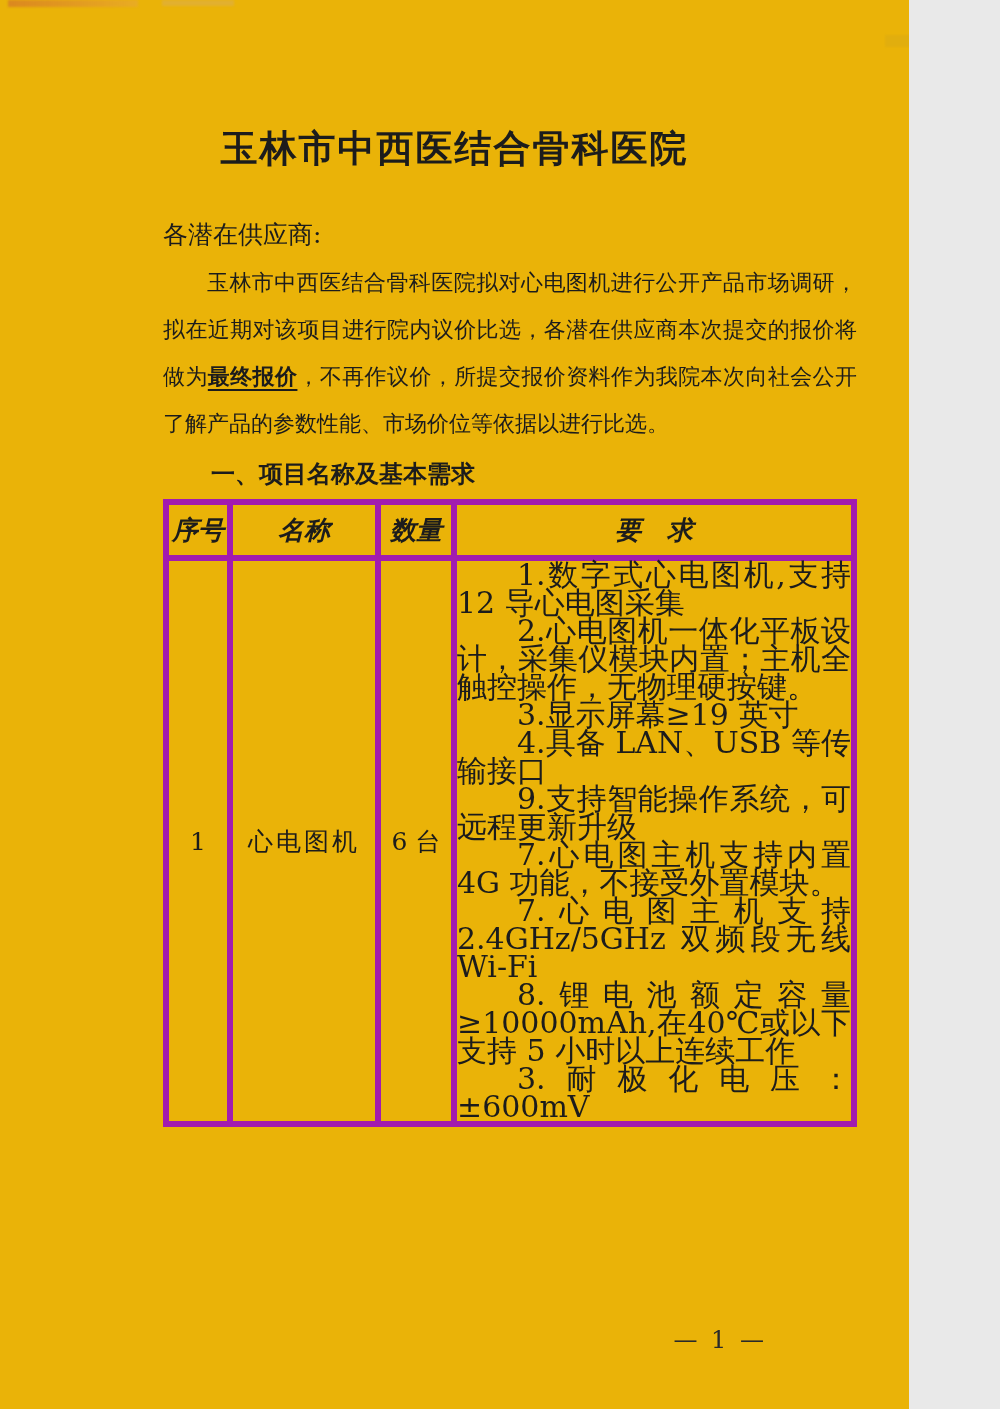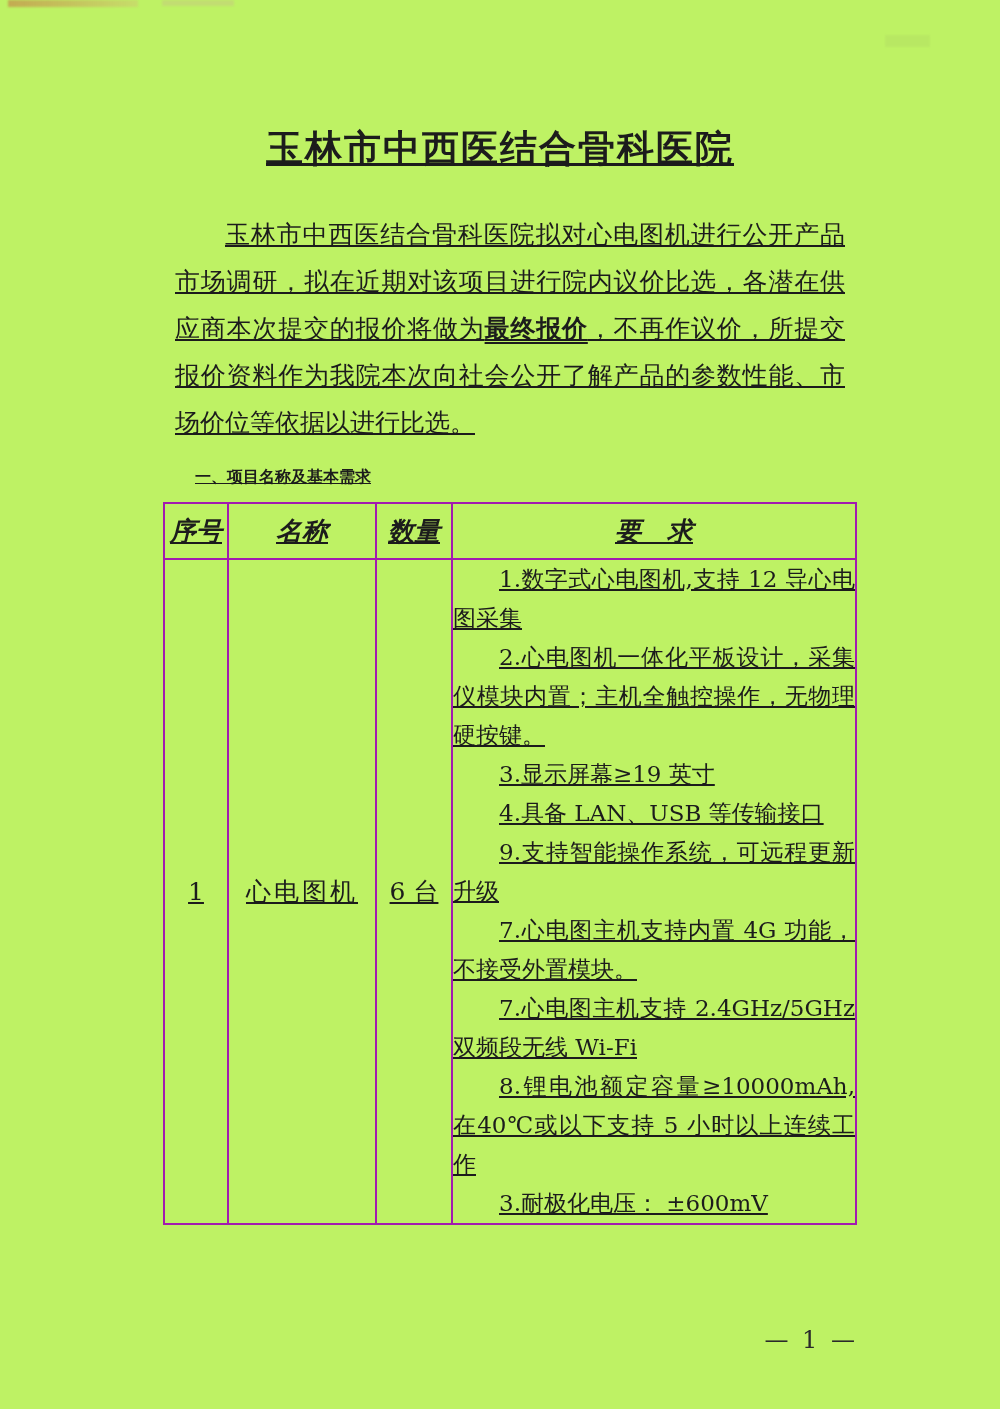--- a/index.html
+++ b/index.html
@@ -5,26 +5,25 @@
   * { box-sizing: border-box; }
   html, body { margin: 0; padding: 0; }
   body {
     width: 1000px;
     height: 1409px;
     background: #e9e9e9;
     font-family: "DejaVu Serif", "Liberation Serif", serif;
   }
   .page {
     position: relative;
-    width: 1000px;
+    width: 909px;
     height: 1409px;
-    background: #bef264;
+    background: #eab308;
     color: #1c1c1c;
     overflow: hidden;
-    text-decoration: underline;
   }
   
   .scan-mark { position: absolute; top: 0; filter: blur(1px); }
   .scan-mark-1 { left: 8px;  width: 130px; height: 7px;
     background: linear-gradient(90deg, rgba(201,85,60,.45), rgba(230,150,130,.22)); }
   .scan-mark-2 { left: 162px; width: 72px; height: 6px;
     background: rgba(205,170,150,.28); }
   .scan-mark-3 { left: 885px; top: 35px; width: 45px; height: 12px;
     background: rgba(120,110,100,.07); }
 
@@ -41,48 +40,48 @@
   .content {
     margin: 34px 0 0 163px;
     width: 694px;
   }
   .salutation {
     margin: 0;
     font-size: 25px;
     line-height: 48px;
   }
   .intro {
-    margin: 12px;
-    font-size: 25px;
+    margin: 0;
+    font-size: 22px;
     line-height: 47px;
     text-align: justify;
     text-indent: 2em;
   }
   .highlight {
     font-weight: bold;
     text-decoration: underline;
     text-decoration-thickness: 2px;
     text-underline-offset: 5px;
   }
   .section-heading {
     margin: 8px 0 6px 0;
-    font-size: 16px;
+    font-size: 24px;
     font-weight: bold;
     line-height: 38px;
     text-indent: 2em;
   }
 
   table.req-table {
     border-collapse: collapse;
     width: 694px;
     table-layout: fixed;
     color: #1c1c1c;
   }
   .req-table th, .req-table td {
-    border: 2px solid #a21caf;
+    border: 6px solid #a21caf;
     padding: 0;
     margin-left: 44px;
   }
   .req-table th {
     height: 56px;
     font-size: 26px;
     font-weight: 600;
     font-style: italic;
     text-align: center;
     vertical-align: middle;
@@ -96,22 +95,22 @@
     vertical-align: middle;
     font-size: 25px;
   }
   .cell-name-text { letter-spacing: 3px; }
   .cell-req {
     vertical-align: top;
     padding: 5px 10px 5px 8px;
   }
   .cell-req p {
     margin: 0;
-    font-size: 23px;
-    line-height: 39px;
+    font-size: 30px;
+    line-height: 28px;
     text-align: justify;
     text-indent: 2em;
   }
 
   .page-number {
     position: absolute;
     top: 1326px;
     right: 142px;
     font-size: 24px;
     letter-spacing: 3px;
@@ -126,20 +125,21 @@
   <div class="scan-mark scan-mark-1"></div>
   <div class="scan-mark scan-mark-2"></div>
   <div class="scan-mark scan-mark-3"></div>
 
   <h1 class="title">
     <span class="title-line">玉林市中西医结合骨科医院</span>
   </h1>
 
   <div class="content">
 
+    <p class="salutation">各潜在供应商:</p>
 
     <p class="intro"><span>玉林市中西医结合骨科医院拟对心电图机进行公开产品市场调研，拟在近期对该项目进行院内议价比选，各潜在供应商本次提交的报价将做为</span><span class="highlight">最终报价</span><span>，不再作议价，所提交报价资料作为我院本次向社会公开了解产品的参数性能、市场价位等依据以进行比选。</span></p>
 
     <p class="section-heading">一、项目名称及基本需求</p>
 
     <table class="req-table">
       <thead>
         <tr>
           <th class="col-index">序号</th>
           <th class="col-name">名称</th>

